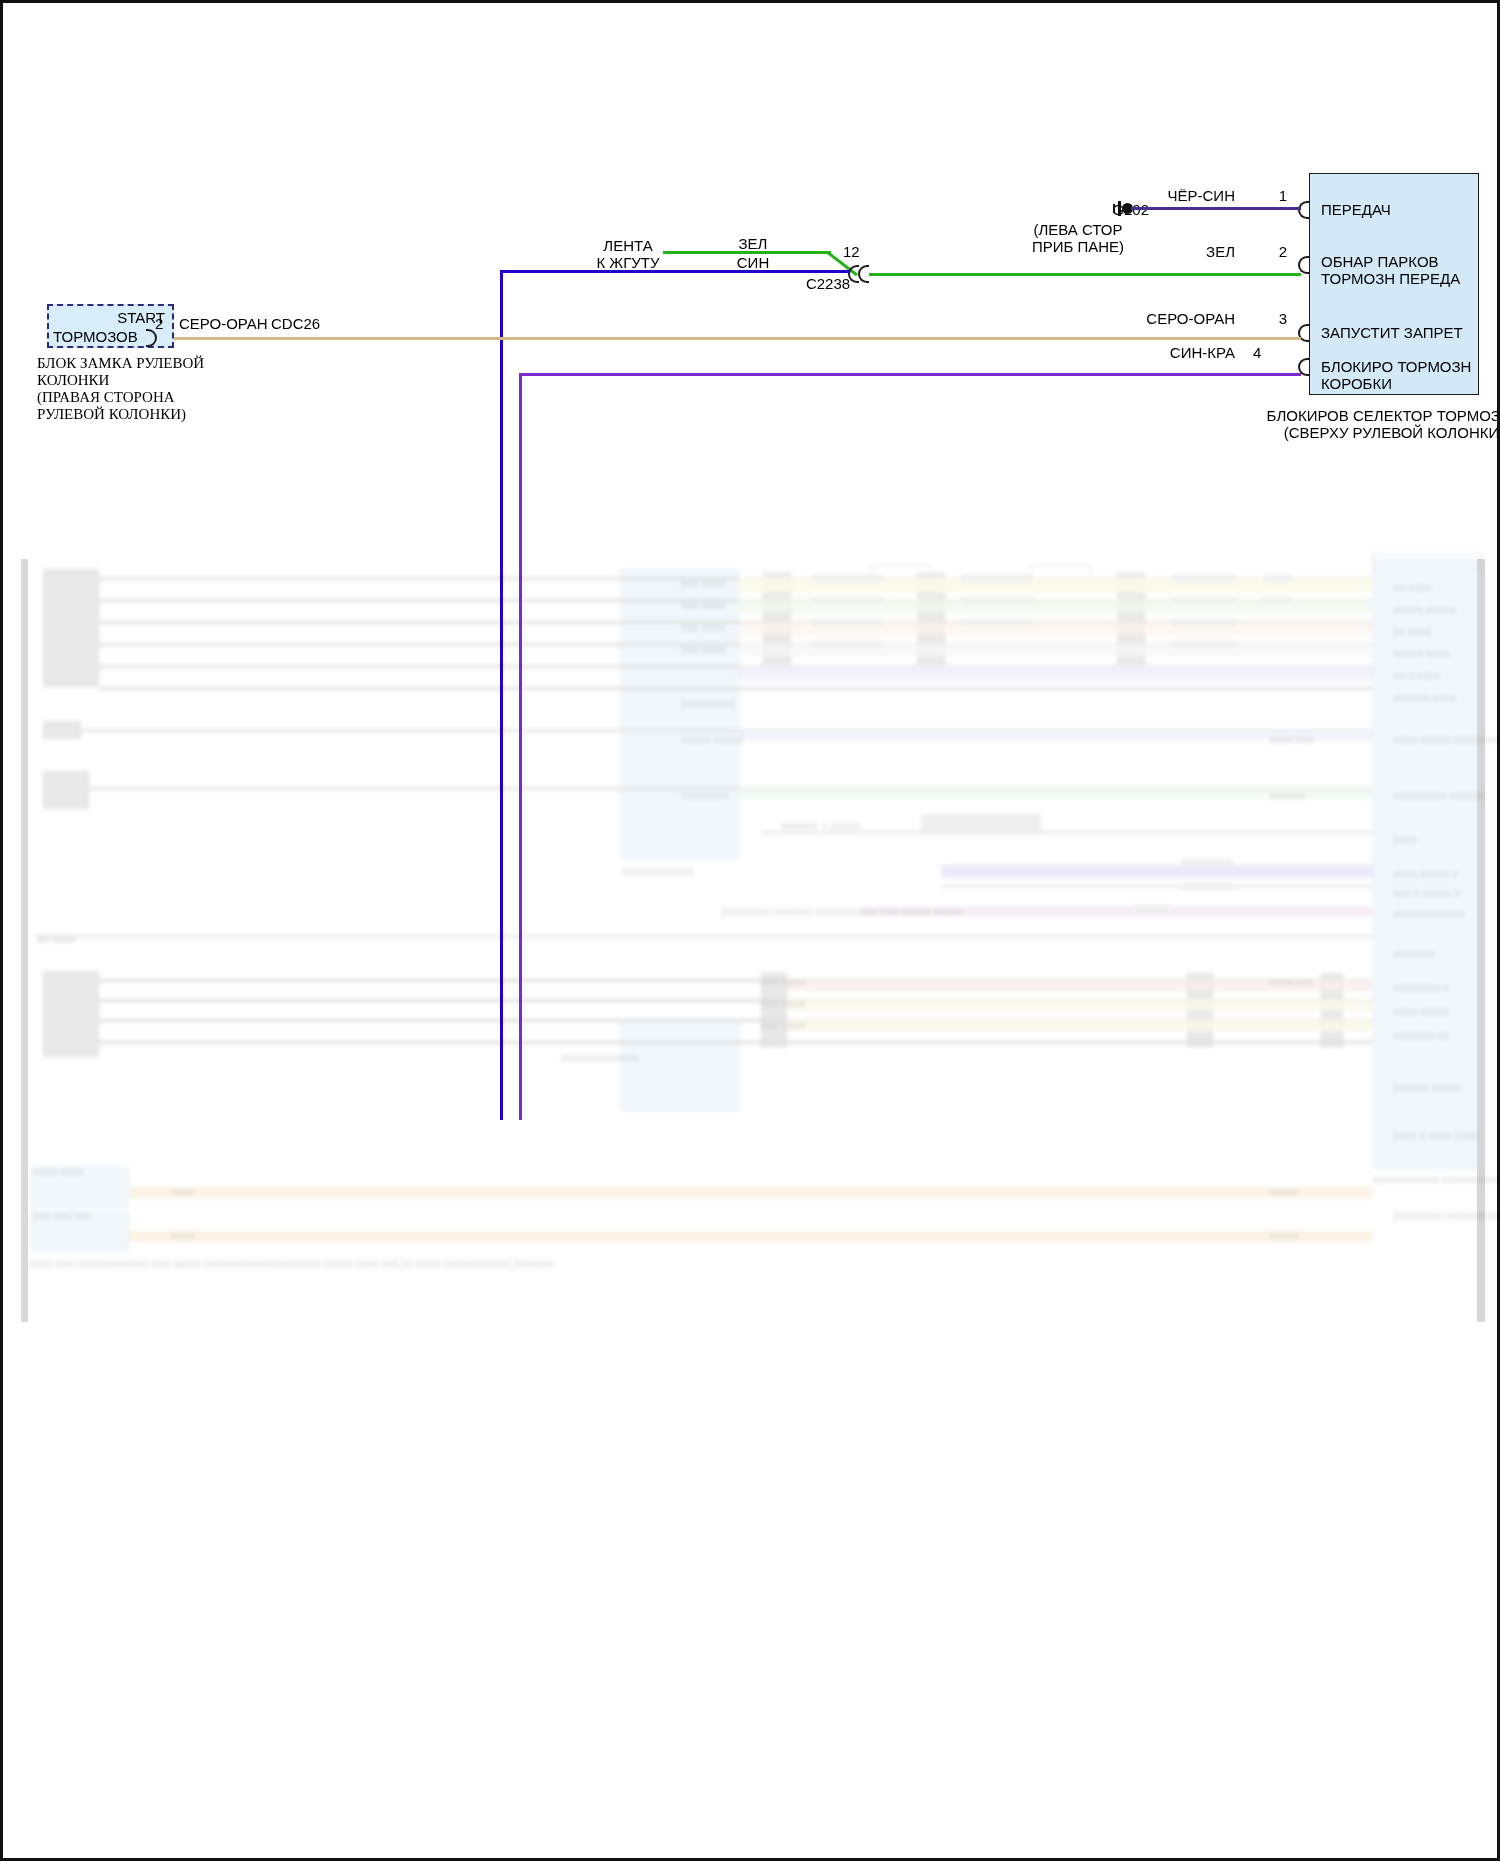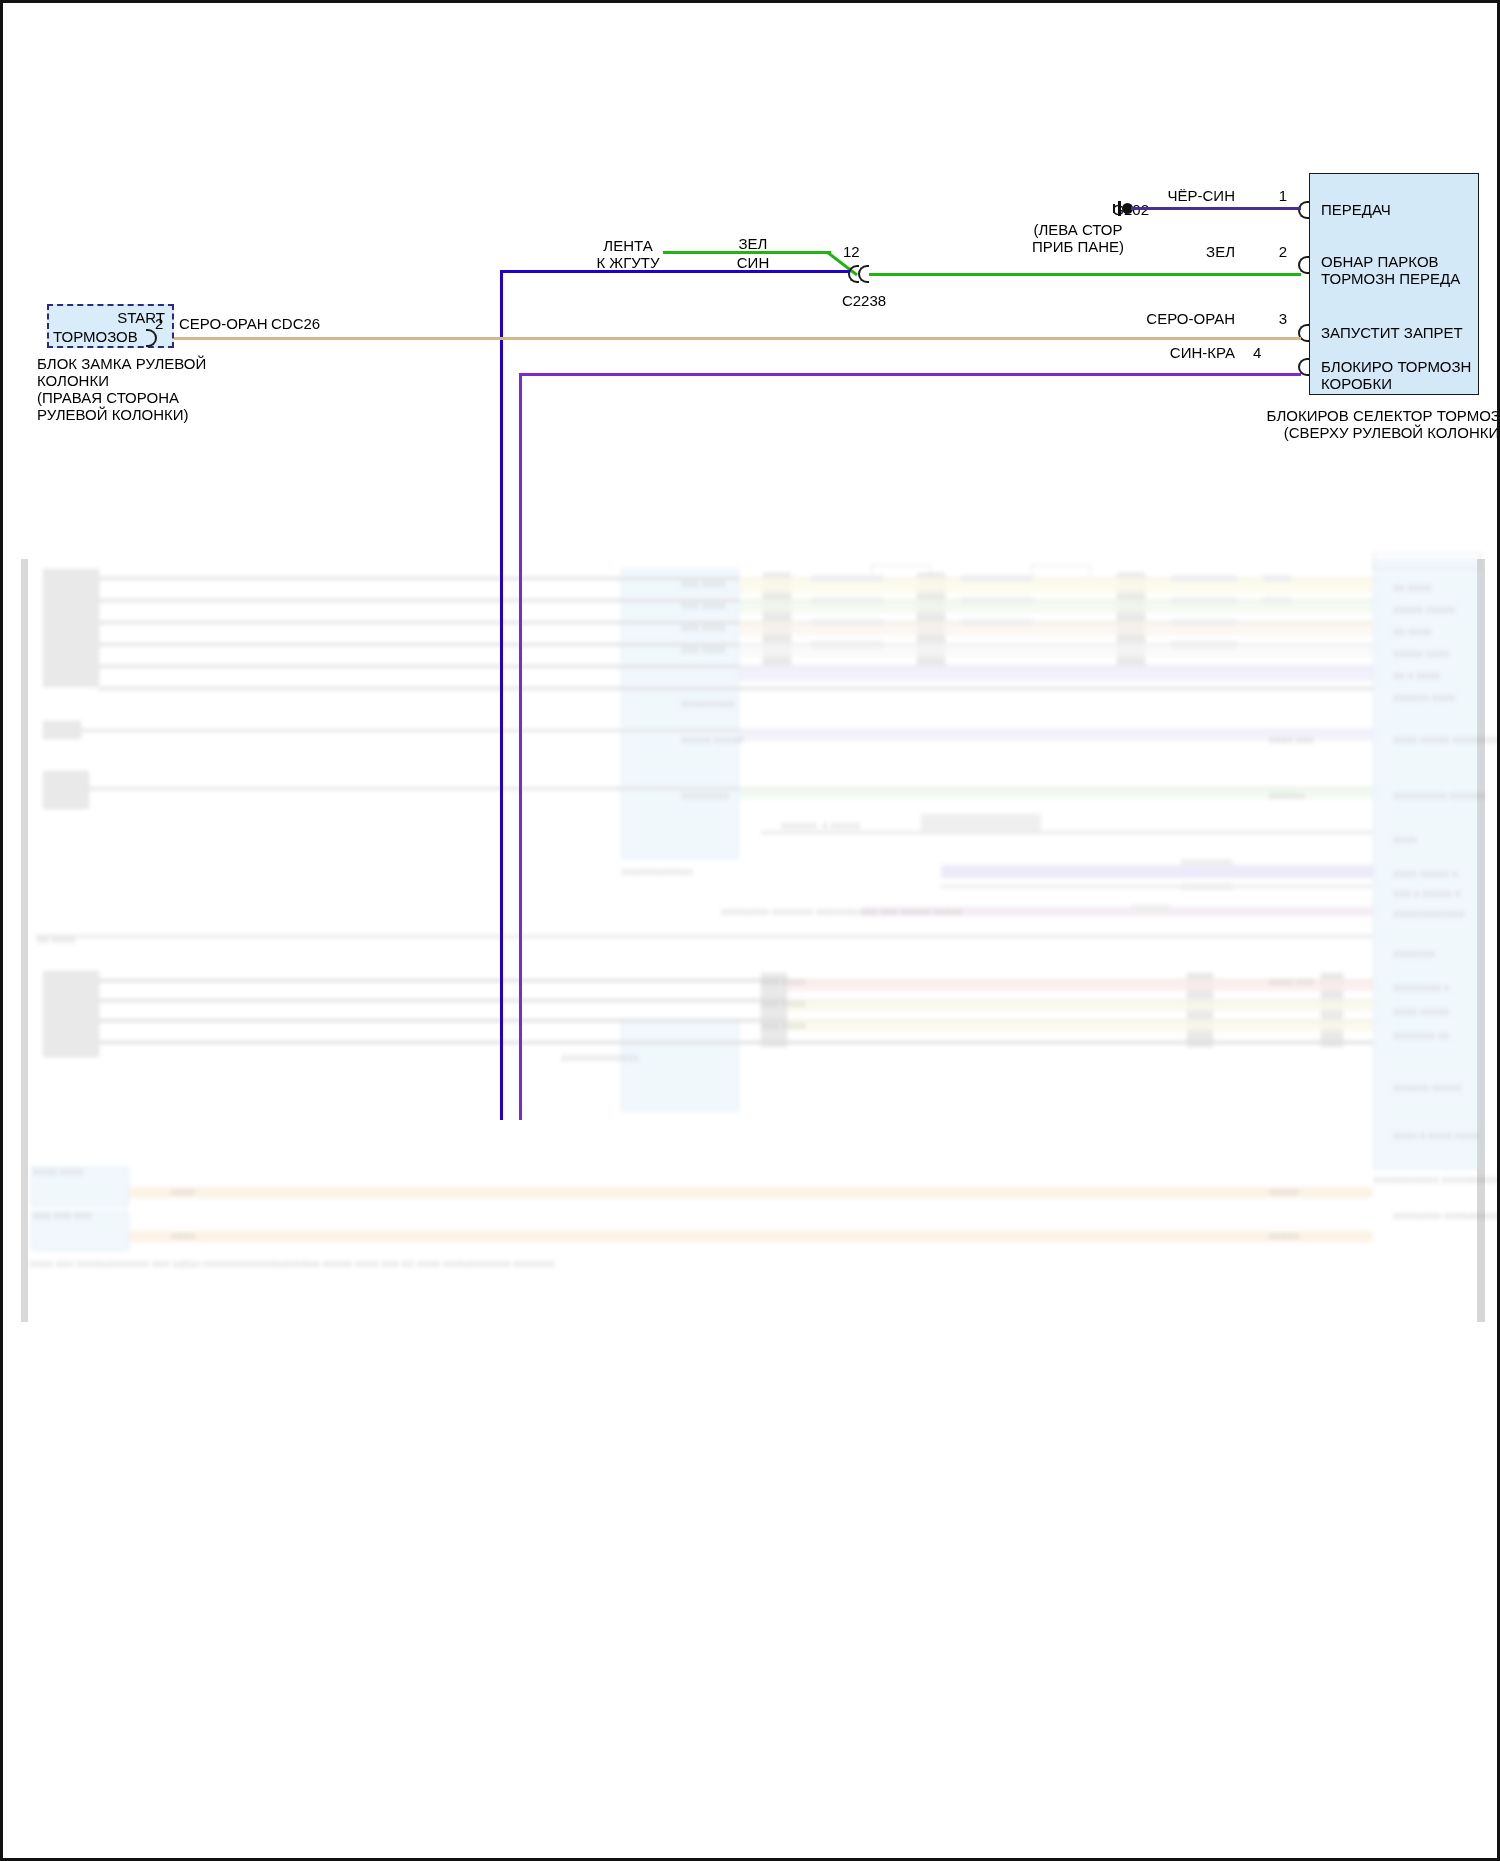--- a/index.html
+++ b/index.html
@@ -244,21 +244,21 @@
   <div class="gnd-bar" style="left:1115px;top:198px;"></div>
   <div class="gnd-dot" style="left:1119px;top:200px;"></div>
 
   <div class="wire wh" style="left:1128px;top:204px;width:170px;background:#4b2f8f;"></div>
 
   <div class="lbl c" style="left:570px;top:234px;width:110px;">ЛЕНТА
 К ЖГУТУ</div>
   <div class="lbl c" style="left:690px;top:232px;width:120px;">ЗЕЛ</div>
   <div class="lbl c" style="left:690px;top:251px;width:120px;">СИН</div>
   <div class="lbl" style="left:840px;top:240px;">12</div>
-  <div class="lbl c" style="left:816px;top:272px;width:90px;margin-top:17px;">C2238</div>
+  <div class="lbl c" style="left:780px;top:272px;width:90px;">C2238</div>
 
   <div class="wire wh" style="left:660px;top:248px;width:168px;background:#22b414;"></div>
 
   <svg style="position:absolute;left:824px;top:244px;width:44px;height:40px;overflow:visible;">
     <line x1="0" y1="5" x2="30" y2="28" stroke="#22b414" stroke-width="3"></line>
   </svg>
 
   <div class="hook" style="left:845px;top:262px;"></div>
   <div class="hook" style="left:855px;top:262px;"></div>
 
@@ -274,21 +274,21 @@
 
   <div class="conn-box dashed" style="left:44px;top:301px;width:127px;height:44px;"></div>
   <div class="conn-txt r" style="left:52px;top:306px;width:110px;text-align:right;">START</div>
   <div class="conn-txt" style="left:50px;top:325px;">ТОРМОЗОВ</div>
   <div class="hook rev" style="left:143px;top:326px;"></div>
 
   <div class="lbl" style="left:152px;top:312px;">2</div>
   <div class="lbl" style="left:176px;top:312px;">СЕРО-ОРАН</div>
   <div class="lbl" style="left:268px;top:312px;">CDC26</div>
 
-  <div class="lbl" style="left:34px;top:352px;width:300px;">БЛОК ЗАМКА РУЛЕВОЙ
+  <div class="lbl" style="left:34px;top:352px;width:300px;font-family:Liberation Serif, serif;">БЛОК ЗАМКА РУЛЕВОЙ
 КОЛОНКИ
 (ПРАВАЯ СТОРОНА
 РУЛЕВОЙ КОЛОНКИ)</div>
 
 
   <div id="watermark"></div>
 
 </div>
 
 </body></html>

